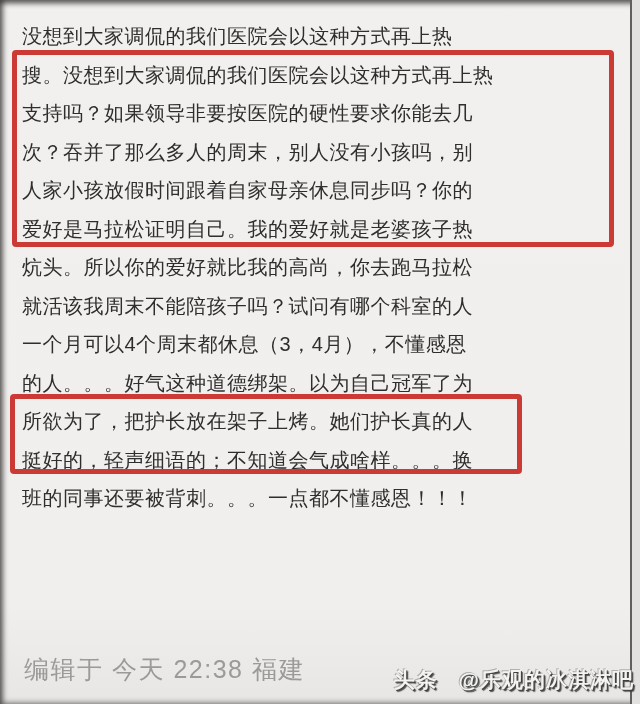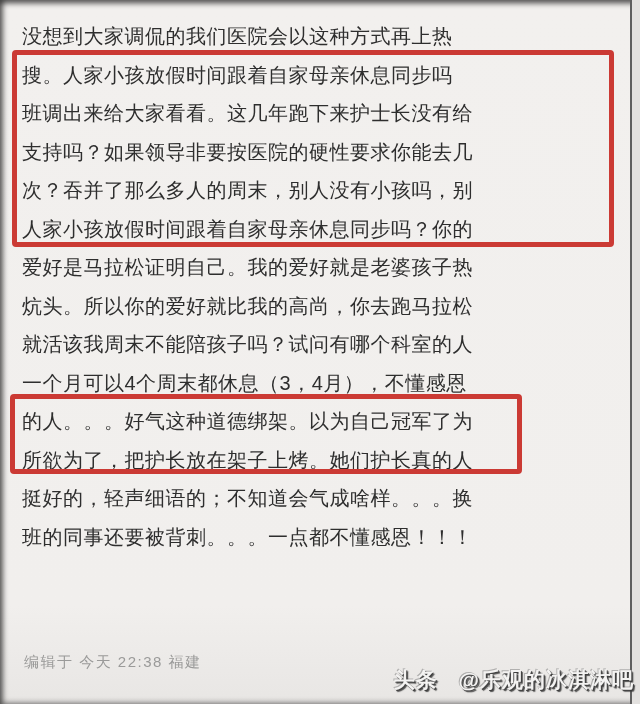--- a/index.html
+++ b/index.html
@@ -32,21 +32,21 @@
     position:absolute;
     border:5px solid #cb3a34;
     border-radius:4px;
     box-sizing:border-box;
     pointer-events:none;
   }
   .red-box.box1{left:12px;top:50px;width:602px;height:197px;}
   .red-box.box2{left:10px;top:394px;width:512px;height:80px;}
   .edit-info{
     position:absolute;left:24px;top:653px;
-    font-size:15px;letter-spacing:1.5px;color:#9a9a99;
+    font-size:25px;letter-spacing:1.5px;color:#9a9a99;
     white-space:nowrap;
   }
   .watermark{
     position:absolute;right:6px;top:666px;
     font-size:21px;font-weight:bold;letter-spacing:1px;
     color:#f4f3f2;white-space:nowrap;
     text-shadow:2px 2px 1px rgba(55,55,55,0.85),
                 -1px -1px 0 rgba(130,130,130,0.55),
                 1px 1px 0 rgba(70,70,70,0.9);
   }
@@ -54,22 +54,21 @@
 </style>
 </head>
 <body>
 
 <div class="screen">
 
   <div class="edge-right-strip"></div>
 
   <div class="text-block">
     <div class="text-line">没想到大家调侃的我们医院会以这种方式再上热</div>
-    <div class="text-line">搜。人家小孩放假时间跟着自家母亲休息同步吗</div>
-    <div class="text-line">班调出来给大家看看。这几年跑下来护士长没有给</div>
+    <div class="text-line">搜。没想到大家调侃的我们医院会以这种方式再上热</div>
     <div class="text-line">支持吗？如果领导非要按医院的硬性要求你能去几</div>
     <div class="text-line">次？吞并了那么多人的周末，别人没有小孩吗，别</div>
     <div class="text-line">人家小孩放假时间跟着自家母亲休息同步吗？你的</div>
     <div class="text-line">爱好是马拉松证明自己。我的爱好就是老婆孩子热</div>
     <div class="text-line">炕头。所以你的爱好就比我的高尚，你去跑马拉松</div>
     <div class="text-line">就活该我周末不能陪孩子吗？试问有哪个科室的人</div>
     <div class="text-line">一个月可以4个周末都休息（3，4月），不懂感恩</div>
     <div class="text-line">的人。。。好气这种道德绑架。以为自己冠军了为</div>
     <div class="text-line">所欲为了，把护长放在架子上烤。她们护长真的人</div>
     <div class="text-line">挺好的，轻声细语的；不知道会气成啥样。。。换</div>

